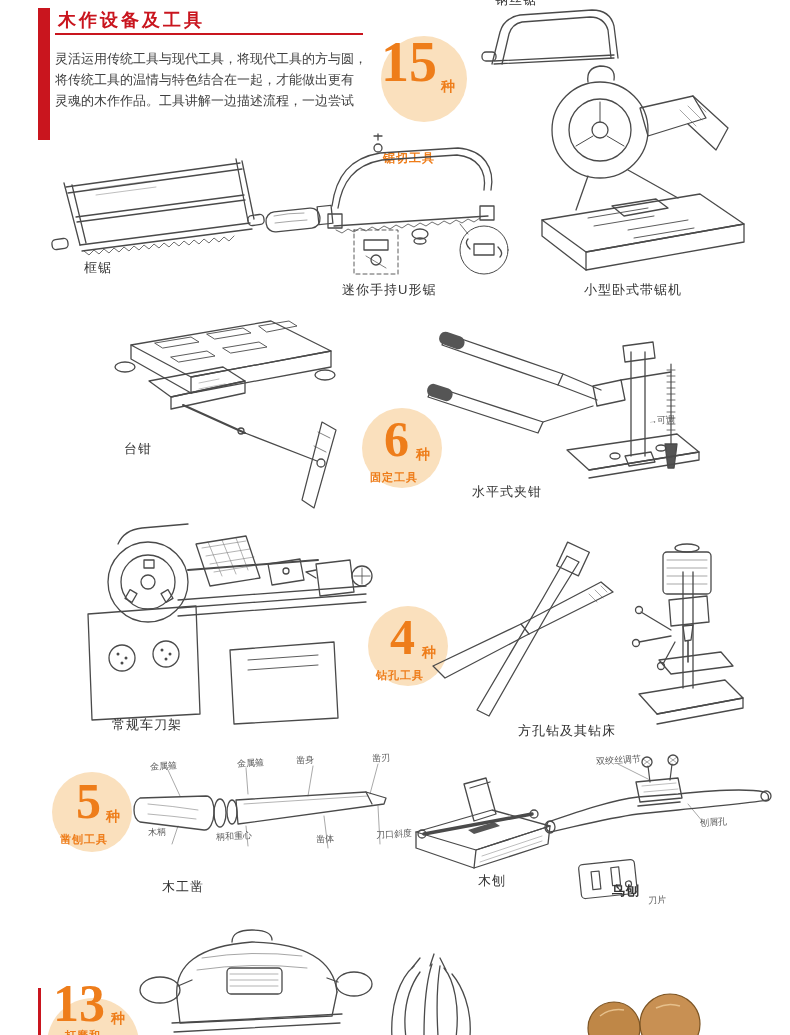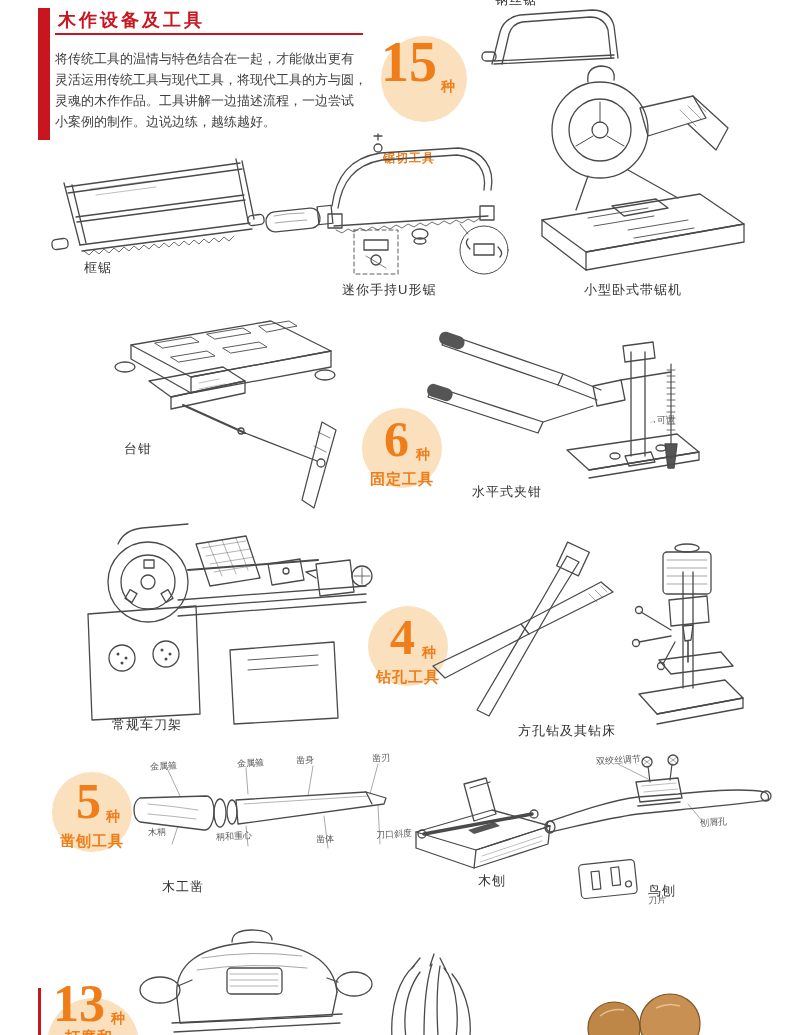--- a/index.html
+++ b/index.html
@@ -10,21 +10,21 @@
   .red-line-bottom { position:absolute; left:38px; top:988px; width:3px; height:47px; background:#c9151e; }
 
   .title { position:absolute; left:58px; top:8px; font-size:18px; font-weight:bold; color:#c9151e; letter-spacing:3px; white-space:nowrap; }
   .title-underline { position:absolute; left:55px; top:33px; width:308px; height:2px; background:#c9151e; }
   .intro { position:absolute; left:55px; top:48px; width:320px; font-size:13px; color:#3f3f3f; line-height:21px; }
 
   .badge { position:absolute; width:100px; height:110px; color:#ee7d1a; }
   .badge .circle { position:absolute; background:#fae0bd; border-radius:50%; }
   .badge .num { position:absolute; font-family:"Liberation Serif", serif; font-weight:bold; line-height:1; }
   .badge .unit { position:absolute; font-weight:bold; font-size:14px; }
-  .badge .blabel { position:absolute; font-weight:bold; font-size:15px; letter-spacing:1px; white-space:nowrap; }
+  .badge .blabel { position:absolute; font-weight:bold; font-size:11px; letter-spacing:1px; white-space:nowrap; }
 
   .b15 { left:375px; top:32px; }
   .b15 .circle { left:6px; top:4px; width:86px; height:86px; }
   .b15 .num { font-size:56px; left:6px; top:2px; }
   .b15 .unit { left:66px; top:46px; }
   .b15 .blabel { left:8px; top:76px; font-size:12px;margin-top:42px; }
 
   .b6 { left:362px; top:408px; }
   .b6 .circle { left:0; top:0; width:80px; height:80px; }
   .b6 .num { font-size:50px; left:22px; top:6px; }
@@ -56,24 +56,23 @@
 </style>
 </head>
 <body>
 
 <div class="page">
 
   <div class="red-bar"></div>
   <div class="title">木作设备及工具</div>
   <div class="title-underline"></div>
   <div class="intro">
+    <div>灵活运用传统工具与现代工具，将现代工具的方与圆，</div>
     <div>将传统工具的温情与特色结合在一起，才能做出更有</div>
-    <div>灵活运用传统工具与现代工具，将现代工具的方与圆，</div>
     <div>灵魂的木作作品。工具讲解一边描述流程，一边尝试</div>
-    <div>小案例的制作。边说边练，越练越好。</div>
   </div>
 
   <div class="badge b15">
     <div class="circle"></div>
     <span class="num">15</span>
     <span class="unit">种</span>
     <span class="blabel">锯切工具</span>
   </div>
   <div class="badge b6">
     <div class="circle"></div>
@@ -440,21 +439,21 @@
   <div class="tool-label" style="left:495px; top:-9px;">钢丝锯</div>
   <div class="tool-label" style="left:84px; top:259px;">框锯</div>
   <div class="tool-label" style="left:342px; top:281px;">迷你手持U形锯</div>
   <div class="tool-label" style="left:584px; top:281px;">小型卧式带锯机</div>
   <div class="tool-label" style="left:124px; top:440px;">台钳</div>
   <div class="tool-label" style="left:472px; top:483px;font-family:Liberation Mono, monospace;">水平式夹钳</div>
   <div class="tool-label" style="left:112px; top:716px;text-align:center;">常规车刀架</div>
   <div class="tool-label" style="left:498px; top:722px;margin-left:20px;">方孔钻及其钻床</div>
   <div class="tool-label" style="left:162px; top:858px;margin-top:20px;">木工凿</div>
   <div class="tool-label" style="left:478px; top:872px;">木刨</div>
-  <div class="tool-label" style="left:648px; top:882px;">鸟刨</div>
+  <div class="tool-label" style="left:612px; top:882px;font-weight:bold;">鸟刨</div>
 
   <div class="note" style="left:648px; top:414px;">→可调</div>
   <div class="note" style="left:150px; top:760px;">金属箍</div>
   <div class="note" style="left:237px; top:757px;">金属箍</div>
   <div class="note" style="left:296px; top:754px;">凿身</div>
   <div class="note" style="left:372px; top:752px;">凿刃</div>
   <div class="note" style="left:148px; top:826px;">木柄</div>
   <div class="note" style="left:216px; top:830px;">柄和重心</div>
   <div class="note" style="left:316px; top:833px;">凿体</div>
   <div class="note" style="left:376px; top:828px;">刀口斜度</div>

